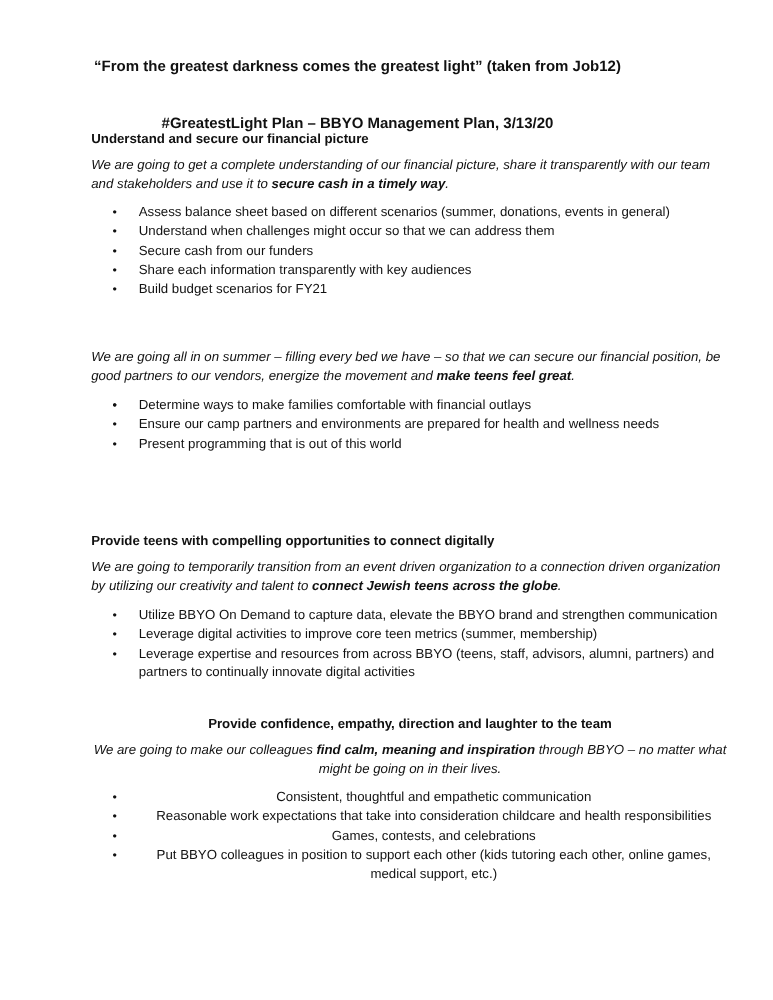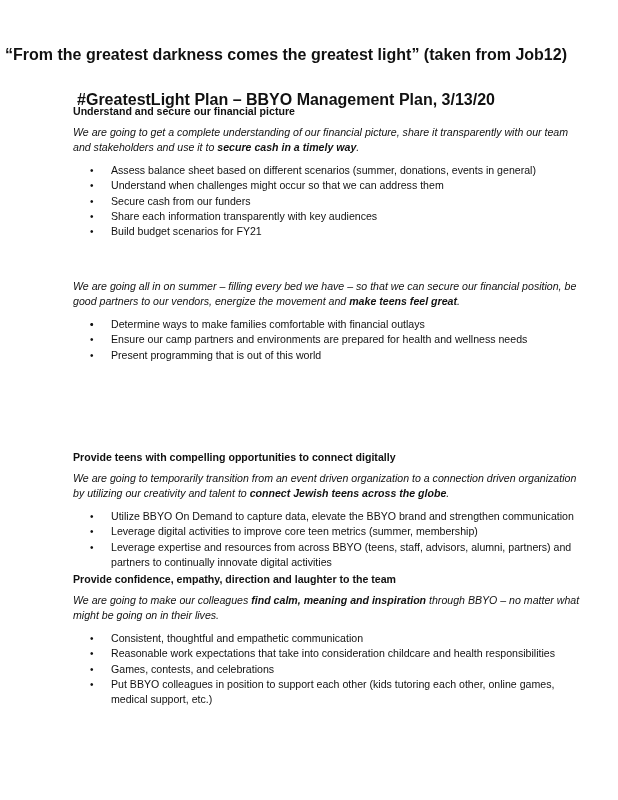--- a/index.html
+++ b/index.html
@@ -5,35 +5,35 @@
   html, body { margin: 0; padding: 0; background: #ffffff; }
   body {
     width: 618px; height: 800px; overflow: hidden; position: relative;
     font-family: "Liberation Sans", sans-serif;
     color: #111111;
     font-size: 10.6px;
   }
   .page { position: absolute; left: 0; top: 0; width: 618px; height: 800px; }
   .title {
     position: absolute; left: 0; width: 572px; text-align: center;
-    font-weight: bold; font-size: 16px;
+    font-weight: bold; font-size: 12px;
   }
   .t1 { top: 46px; }
   .t2 { top: 67px; margin-top: 24px; }
   .section { position: absolute; left: 73px; width: 510px; }
   .heading { font-weight: bold; font-size: 10.6px; line-height: 14px; margin: 0; }
   .intro { font-style: italic; line-height: 15px; margin: 7px 0 0 0; }
   .intro b { font-weight: bold; }
   ul { list-style: none; margin: 8px 0 0 0; padding: 0; }
   li { position: relative; padding-left: 38px; line-height: 15.3px; }
   .bullet { position: absolute; left: 17px; top: 0; font-size: 10px; }
   .s1 { top: 104px; }
   .s2 { top: 272px; }
-  .s3 { top: 450px; }
-  .s4 { top: 572px; }
+  .s3 { top: 426px; }
+  .s4 { top: 572px; text-align: center; }
 </style>
 </head>
 <body>
 
 <div class="page">
   <div class="title t1">“From the greatest darkness comes the greatest light” (taken from Job12)</div>
   <div class="title t2">#GreatestLight Plan – BBYO Management Plan, 3/13/20</div>
 
   <div class="section s1">
     <p class="heading">Understand and secure our financial picture</p>

